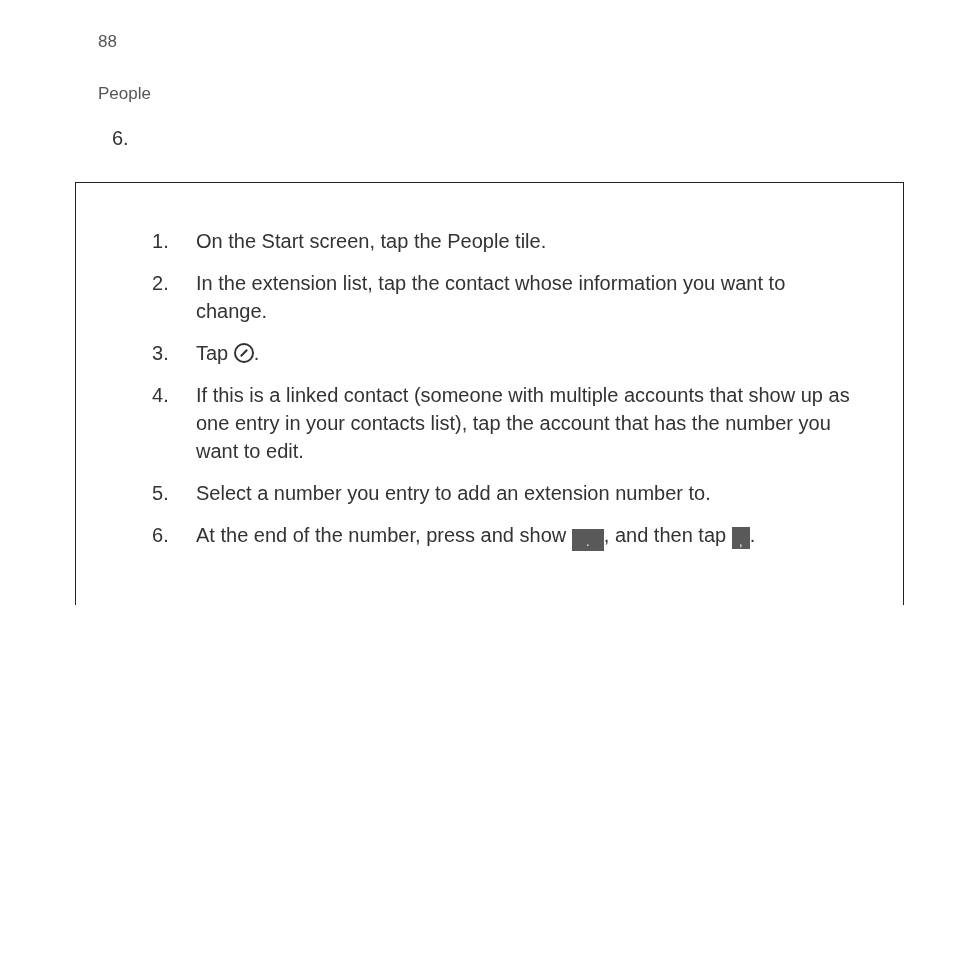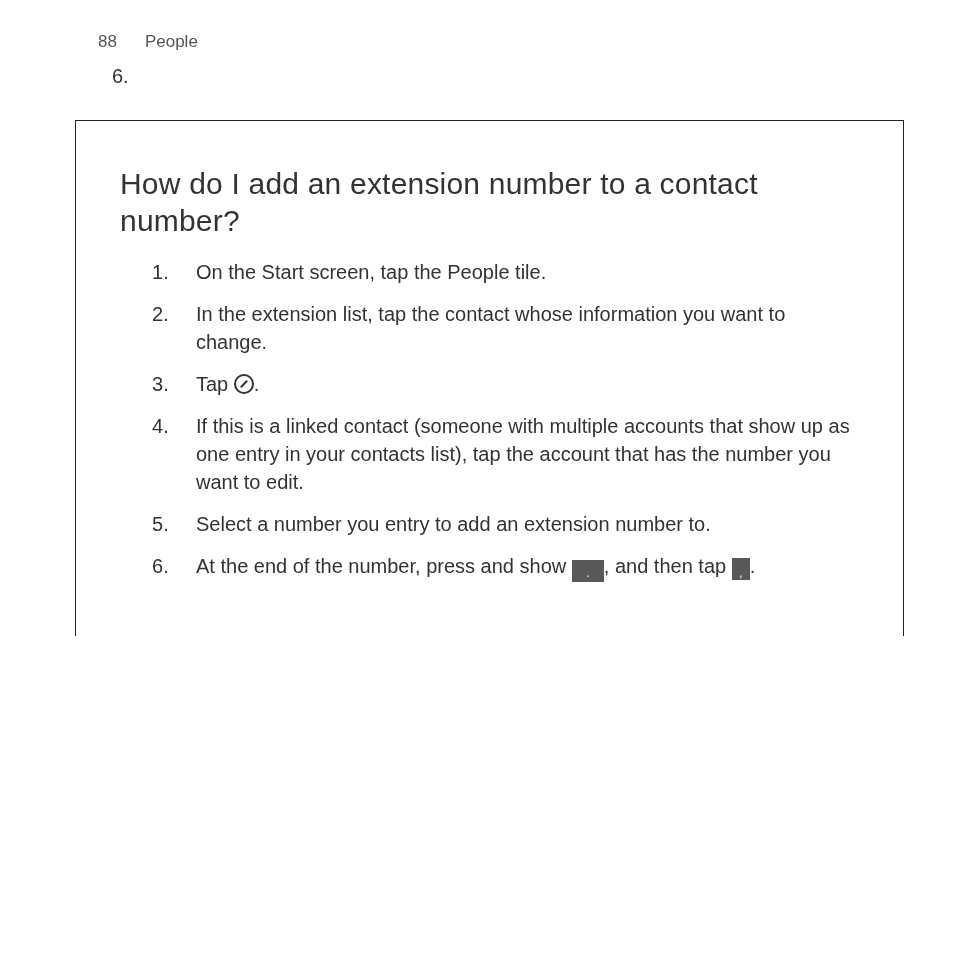--- a/index.html
+++ b/index.html
@@ -15,23 +15,24 @@
   }
   .page {
     padding: 30px 50px 0 50px;
     box-sizing: border-box;
     width: 100%;
   }
   .header-line {
     display: flex;
     align-items: baseline;
     gap: 28px;
-    margin: 0 0 8px 48px;
+    margin: 0 0 18px 48px;
     color: #555;
     font-size: 17px;
+    flex-direction: column;
   }
   .top-step {
     display: flex;
     align-items: baseline;
     margin: 0 0 30px 62px;
     font-size: 20px;
   }
   .top-step .num {
     width: 42px;
     flex: 0 0 42px;
@@ -142,21 +143,20 @@
   <div class="header-line">
     <span>88</span>
     <span>People</span>
   </div>
 
   <div class="top-step">
     <span class="num">6.</span>
   </div>
 
   <div class="box">
-    <h2>How do I add an extension number to a contact number?</h2>
 
     <ol class="steps">
 
       <li>
         <span>
           <span>On the </span><span class="b">Start screen</span><span>, tap the </span><span class="b">People</span><span> tile.</span>
         </span>
       </li>
 
       <li>

